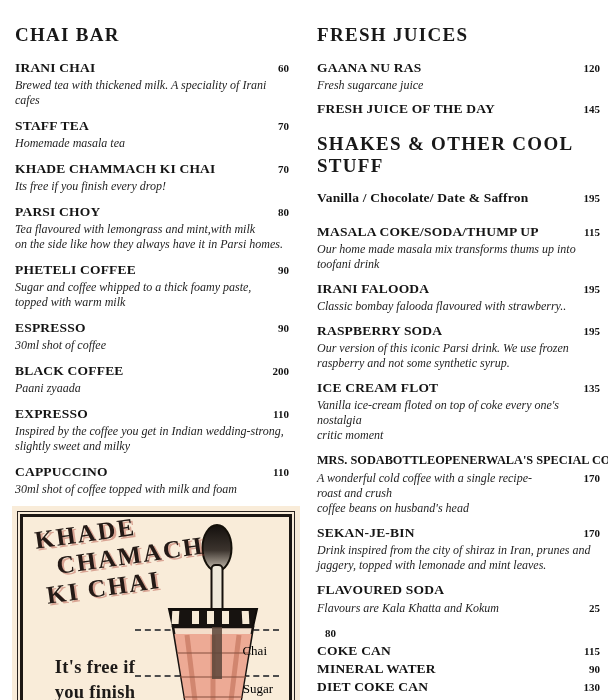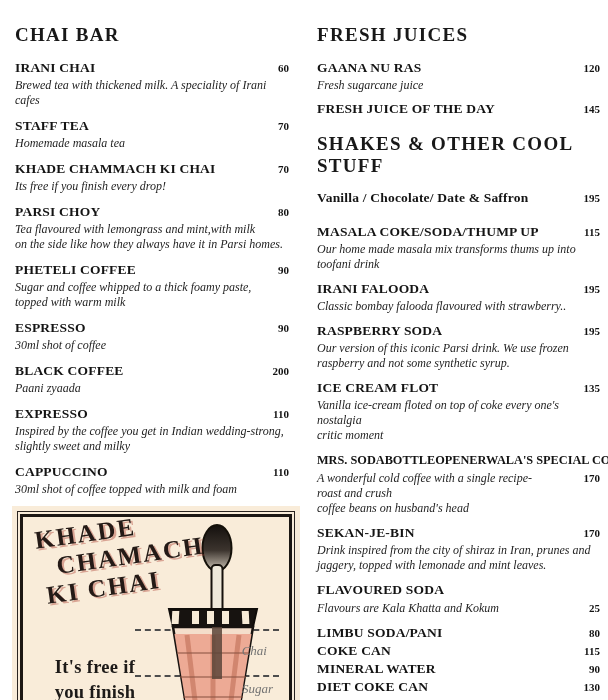--- a/index.html
+++ b/index.html
@@ -73,21 +73,21 @@
     text-align:center;font-weight:bold;font-size:18.5px;line-height:25px;
     color:#1d1a18;letter-spacing:0.3px;
   }
   .dash{
     position:absolute;left:112px;right:10px;height:0;
     border-top:2px dashed #4d4d4d;
   }
   .dash.d1{top:112px;}
   .dash.d2{top:158px;}
   .lvl-label{
-    position:absolute;font-style:italic;font-size:13px;color:#737373;
+    position:absolute;font-size:13px;color:#000000;
   }
   .lvl-label.chai{right:22px;top:126px;}
   .lvl-label.sugar{right:16px;top:164px;}
   .glass-wrap{position:absolute;left:138px;top:4px;width:104px;height:206px;}
 </style>
 </head>
 <body>
 
 <div class="page">
 
@@ -318,21 +318,20 @@
           <div class="row">
             <span class="nm">FLAVOURED SODA</span>
           </div>
           <div class="row">
             <span class="desc">Flavours are Kala Khatta and Kokum</span>
             <span class="pr">25</span>
           </div>
         </div>
         <div class="mi simple">
           <div class="row">
-            <span class="nm">LIMBU SODA/PANI</span>
             <span class="pr">80</span>
           </div>
         </div>
         <div class="mi simple">
           <div class="row">
             <span class="nm">COKE CAN</span>
             <span class="pr">115</span>
           </div>
         </div>
         <div class="mi simple">

